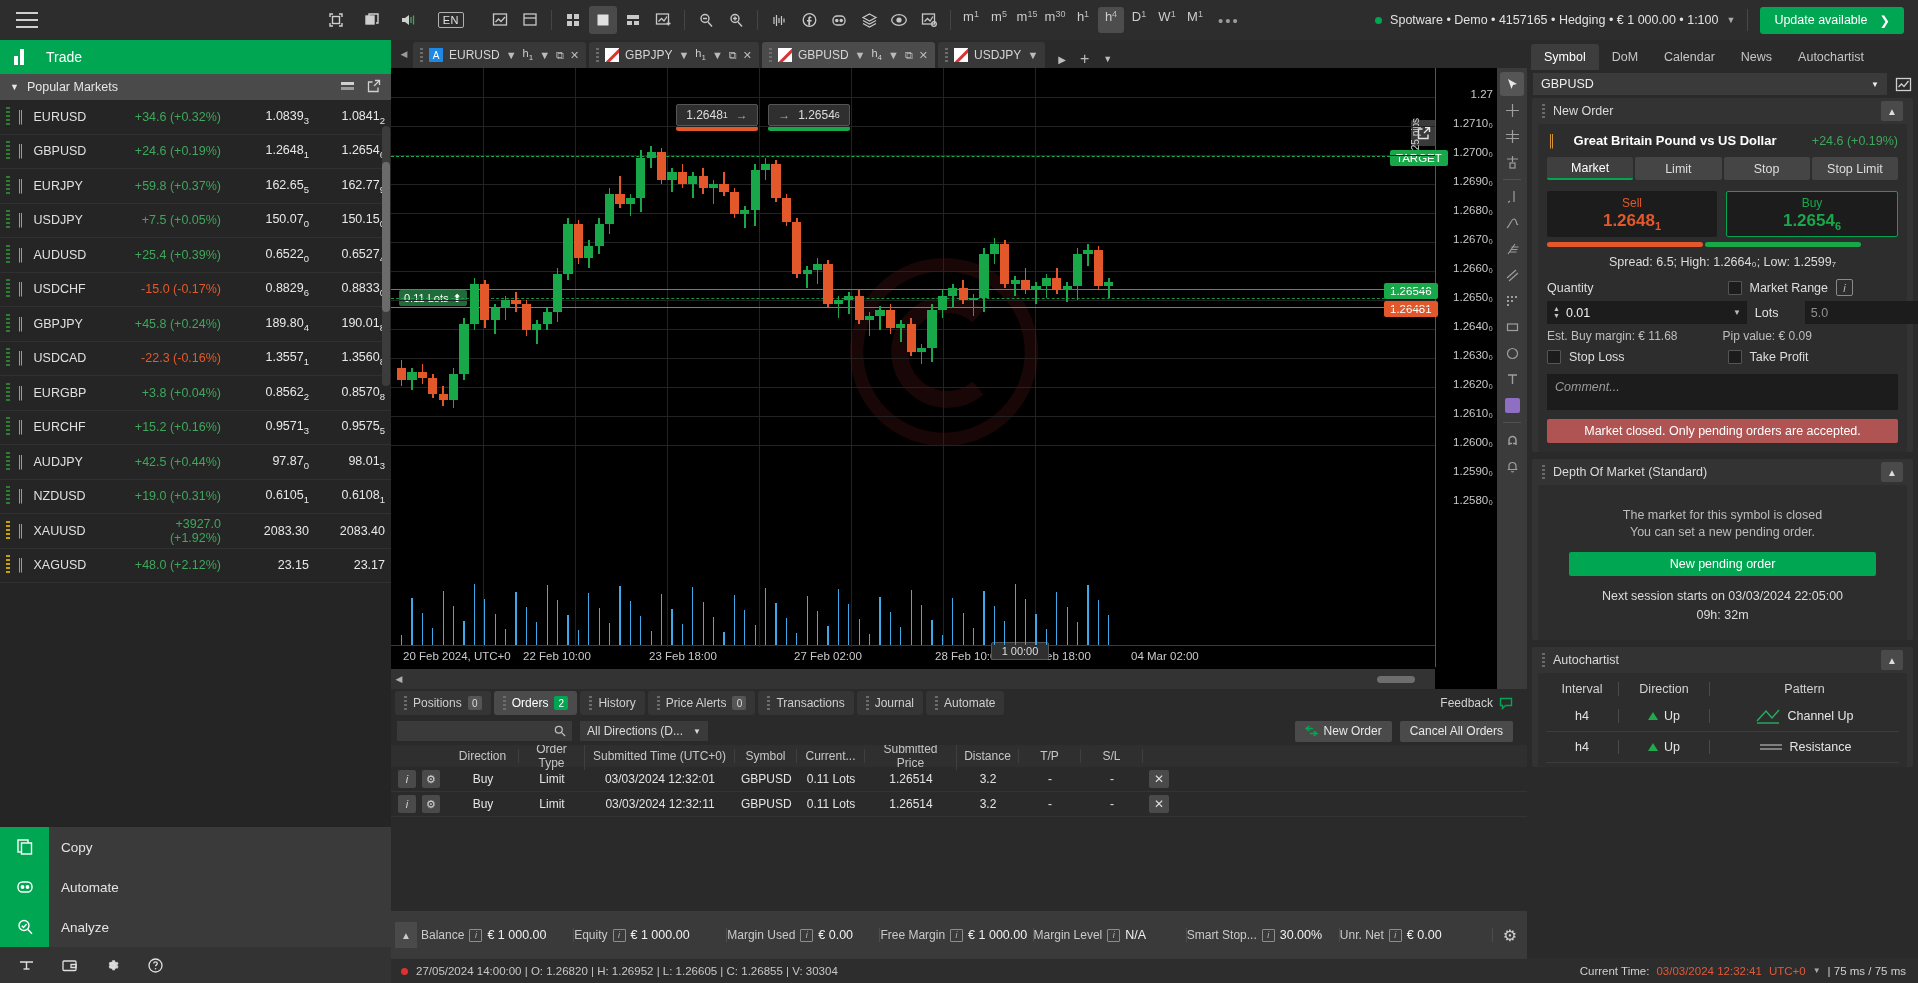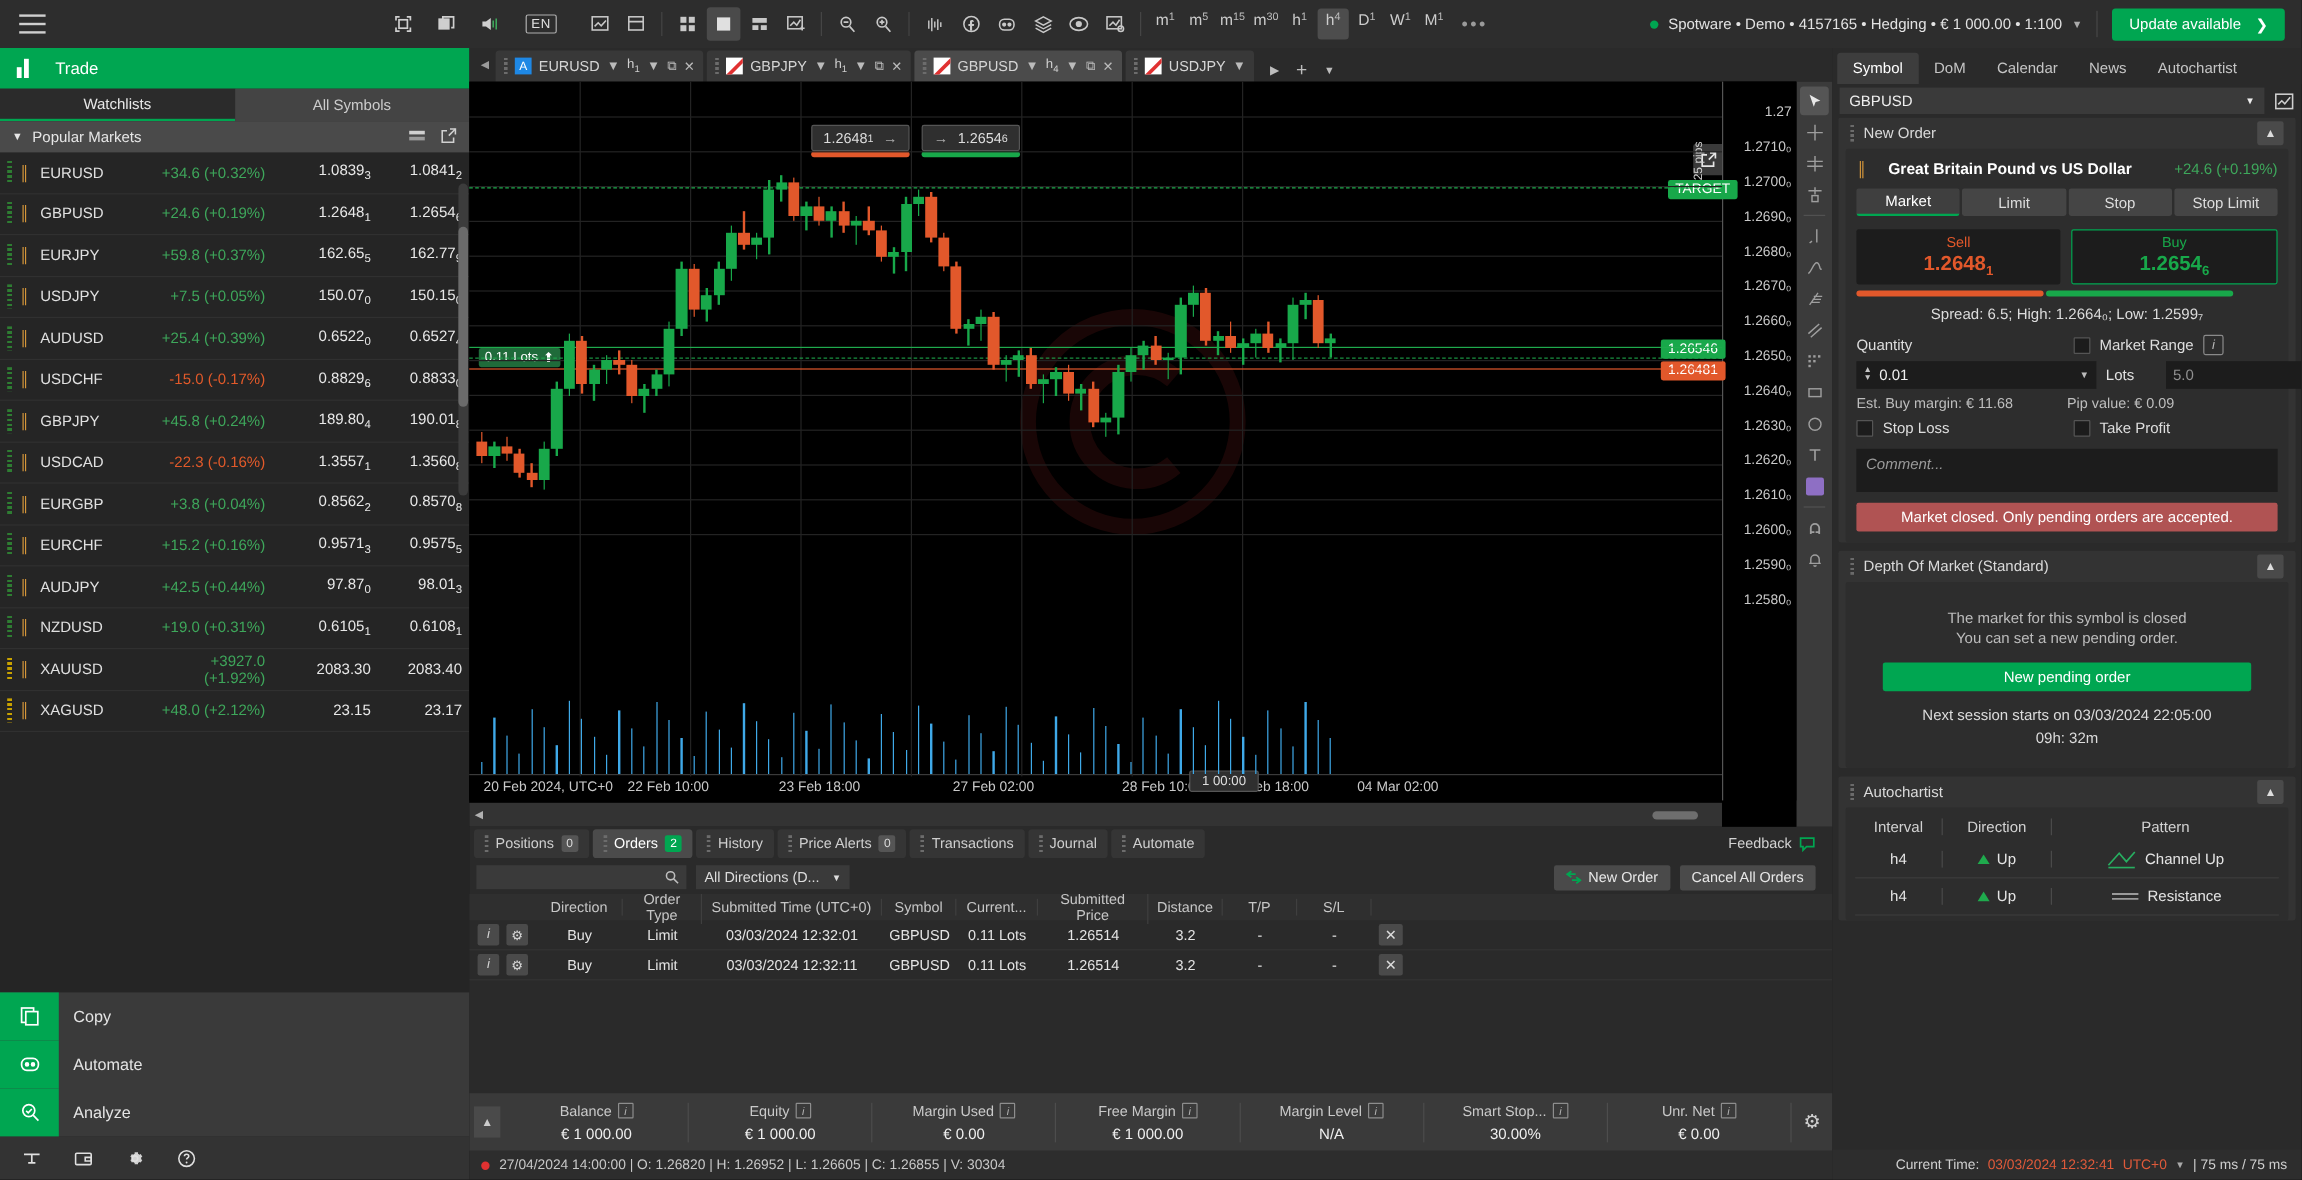--- a/index.html
+++ b/index.html
@@ -114,21 +114,21 @@
   .oc { padding: 0 6px; text-align: center; flex-shrink: 0; }
   .oc-ico { width: 56px; display: flex; gap: 6px; justify-content: center; }
   .mini-btn { width: 18px; height: 18px; background: #4a4a4a; color: #d6d6d6; font-size: 11px; display: flex; align-items: center; justify-content: center; border-radius: 2px; cursor: pointer; }
   .oc-dir { width: 72px; } .oc-type { width: 66px; } .oc-time { width: 150px; }
   .oc-sym { width: 62px; } .oc-cur { width: 68px; } .oc-price { width: 92px; }
   .oc-dist { width: 62px; } .oc-tp { width: 62px; } .oc-sl { width: 62px; }
   .oc-close { width: 40px; }
   .x-btn { width: 20px; height: 18px; background: #4a4a4a; color: #ddd; display: flex; align-items: center; justify-content: center; font-size: 12px; cursor: pointer; border-radius: 2px; }
   .acct-bar { height: 48px; background: #3a3a3a; display: flex; align-items: center; flex-shrink: 0; }
   .collapse-tab { width: 22px; height: 26px; background: #4a4a4a; color: #ccc; display: flex; align-items: center; justify-content: center; font-size: 10px; margin: 0 4px; cursor: pointer; }
-  .ab-cell { flex: 1; display: flex; flex-direction: column; align-items: center; gap: 5px; border-right: 1px solid #4d4d4d; }
+  .ab-cell { flex: 1; display: flex; flex-direction: row; align-items: center; gap: 5px; border-right: 1px solid #4d4d4d; }
   .ab-cell:last-child { border-right: 0; }
   .ab-lbl { font-size: 12px; color: #c9c9c9; display: flex; align-items: center; gap: 5px; }
   .ab-i { width: 13px; height: 13px; border: 1px solid #8d8d8d; color: #b5b5b5; font-size: 9px; font-style: italic; display: flex; align-items: center; justify-content: center; border-radius: 1px; }
   .ab-val { font-size: 12.5px; color: #f0f0f0; }
   .statusbar { height: 24px; background: #2d2d2d; display: flex; align-items: center; padding: 0 10px; gap: 8px; font-size: 11.5px; color: #c8c8c8; flex-shrink: 0; }
   .st-dot { width: 7px; height: 7px; background: #e03131; border-radius: 50%; }
 
   
   .right { width: 391px; background: #2a2a2a; display: flex; flex-direction: column; flex-shrink: 0; }
   .r-tabs { height: 30px; display: flex; align-items: flex-end; padding-left: 4px; background: #2a2a2a; }
@@ -383,24 +383,20 @@
 
   <div class="body">
 
     <div class="left">
       <div class="trade-hdr">
         <span class="cndl-ico">
             <i style="height:9px"></i>
             <i style="height:16px"></i>
           </span>
         <span>Trade</span>
-      </div>
-      <div class="tabs2">
-        <div class="tab2 active">Watchlists</div>
-        <div class="tab2">All Symbols</div>
       </div>
       <div class="group-hdr">
         <span class="gcaret">▼</span>
         <span>Popular Markets</span>
         <span class="gicons">
           <span>
             <svg width="15" height="13" viewBox="0 0 15 13">
                 <rect x="1" y="3" width="13" height="3" fill="#d0d0d0"></rect>
                 <rect x="1" y="8" width="13" height="3" fill="#9a9a9a"></rect>
               </svg>
@@ -1197,21 +1193,21 @@
                 <span class="ab-i">i</span>
               </span>
               <span class="ab-val">€ 0.00</span>
             </div>
             <div style="width: 34px; display: flex; align-items: center; justify-content: center; color: rgb(207, 207, 207); font-size: 16px; cursor: pointer;">⚙</div>
           </div>
       </div>
 
       <div class="statusbar">
         <span class="st-dot"></span>
-        <span>27/04/2024 14:00:00 | O: 1.26820 | H: 1.26952 | L: 1.26605 | C: 1.26855 | V: 30304</span>
+        <span>27/05/2024 14:00:00 | O: 1.26820 | H: 1.26952 | L: 1.26605 | C: 1.26855 | V: 30304</span>
       </div>
     </div>
 
     <div class="right">
       <div class="r-tabs" id="rtabs">
           <div class="r-tab active">Symbol</div>
           <div class="r-tab">DoM</div>
           <div class="r-tab">Calendar</div>
           <div class="r-tab">News</div>
           <div class="r-tab">Autochartist</div>

